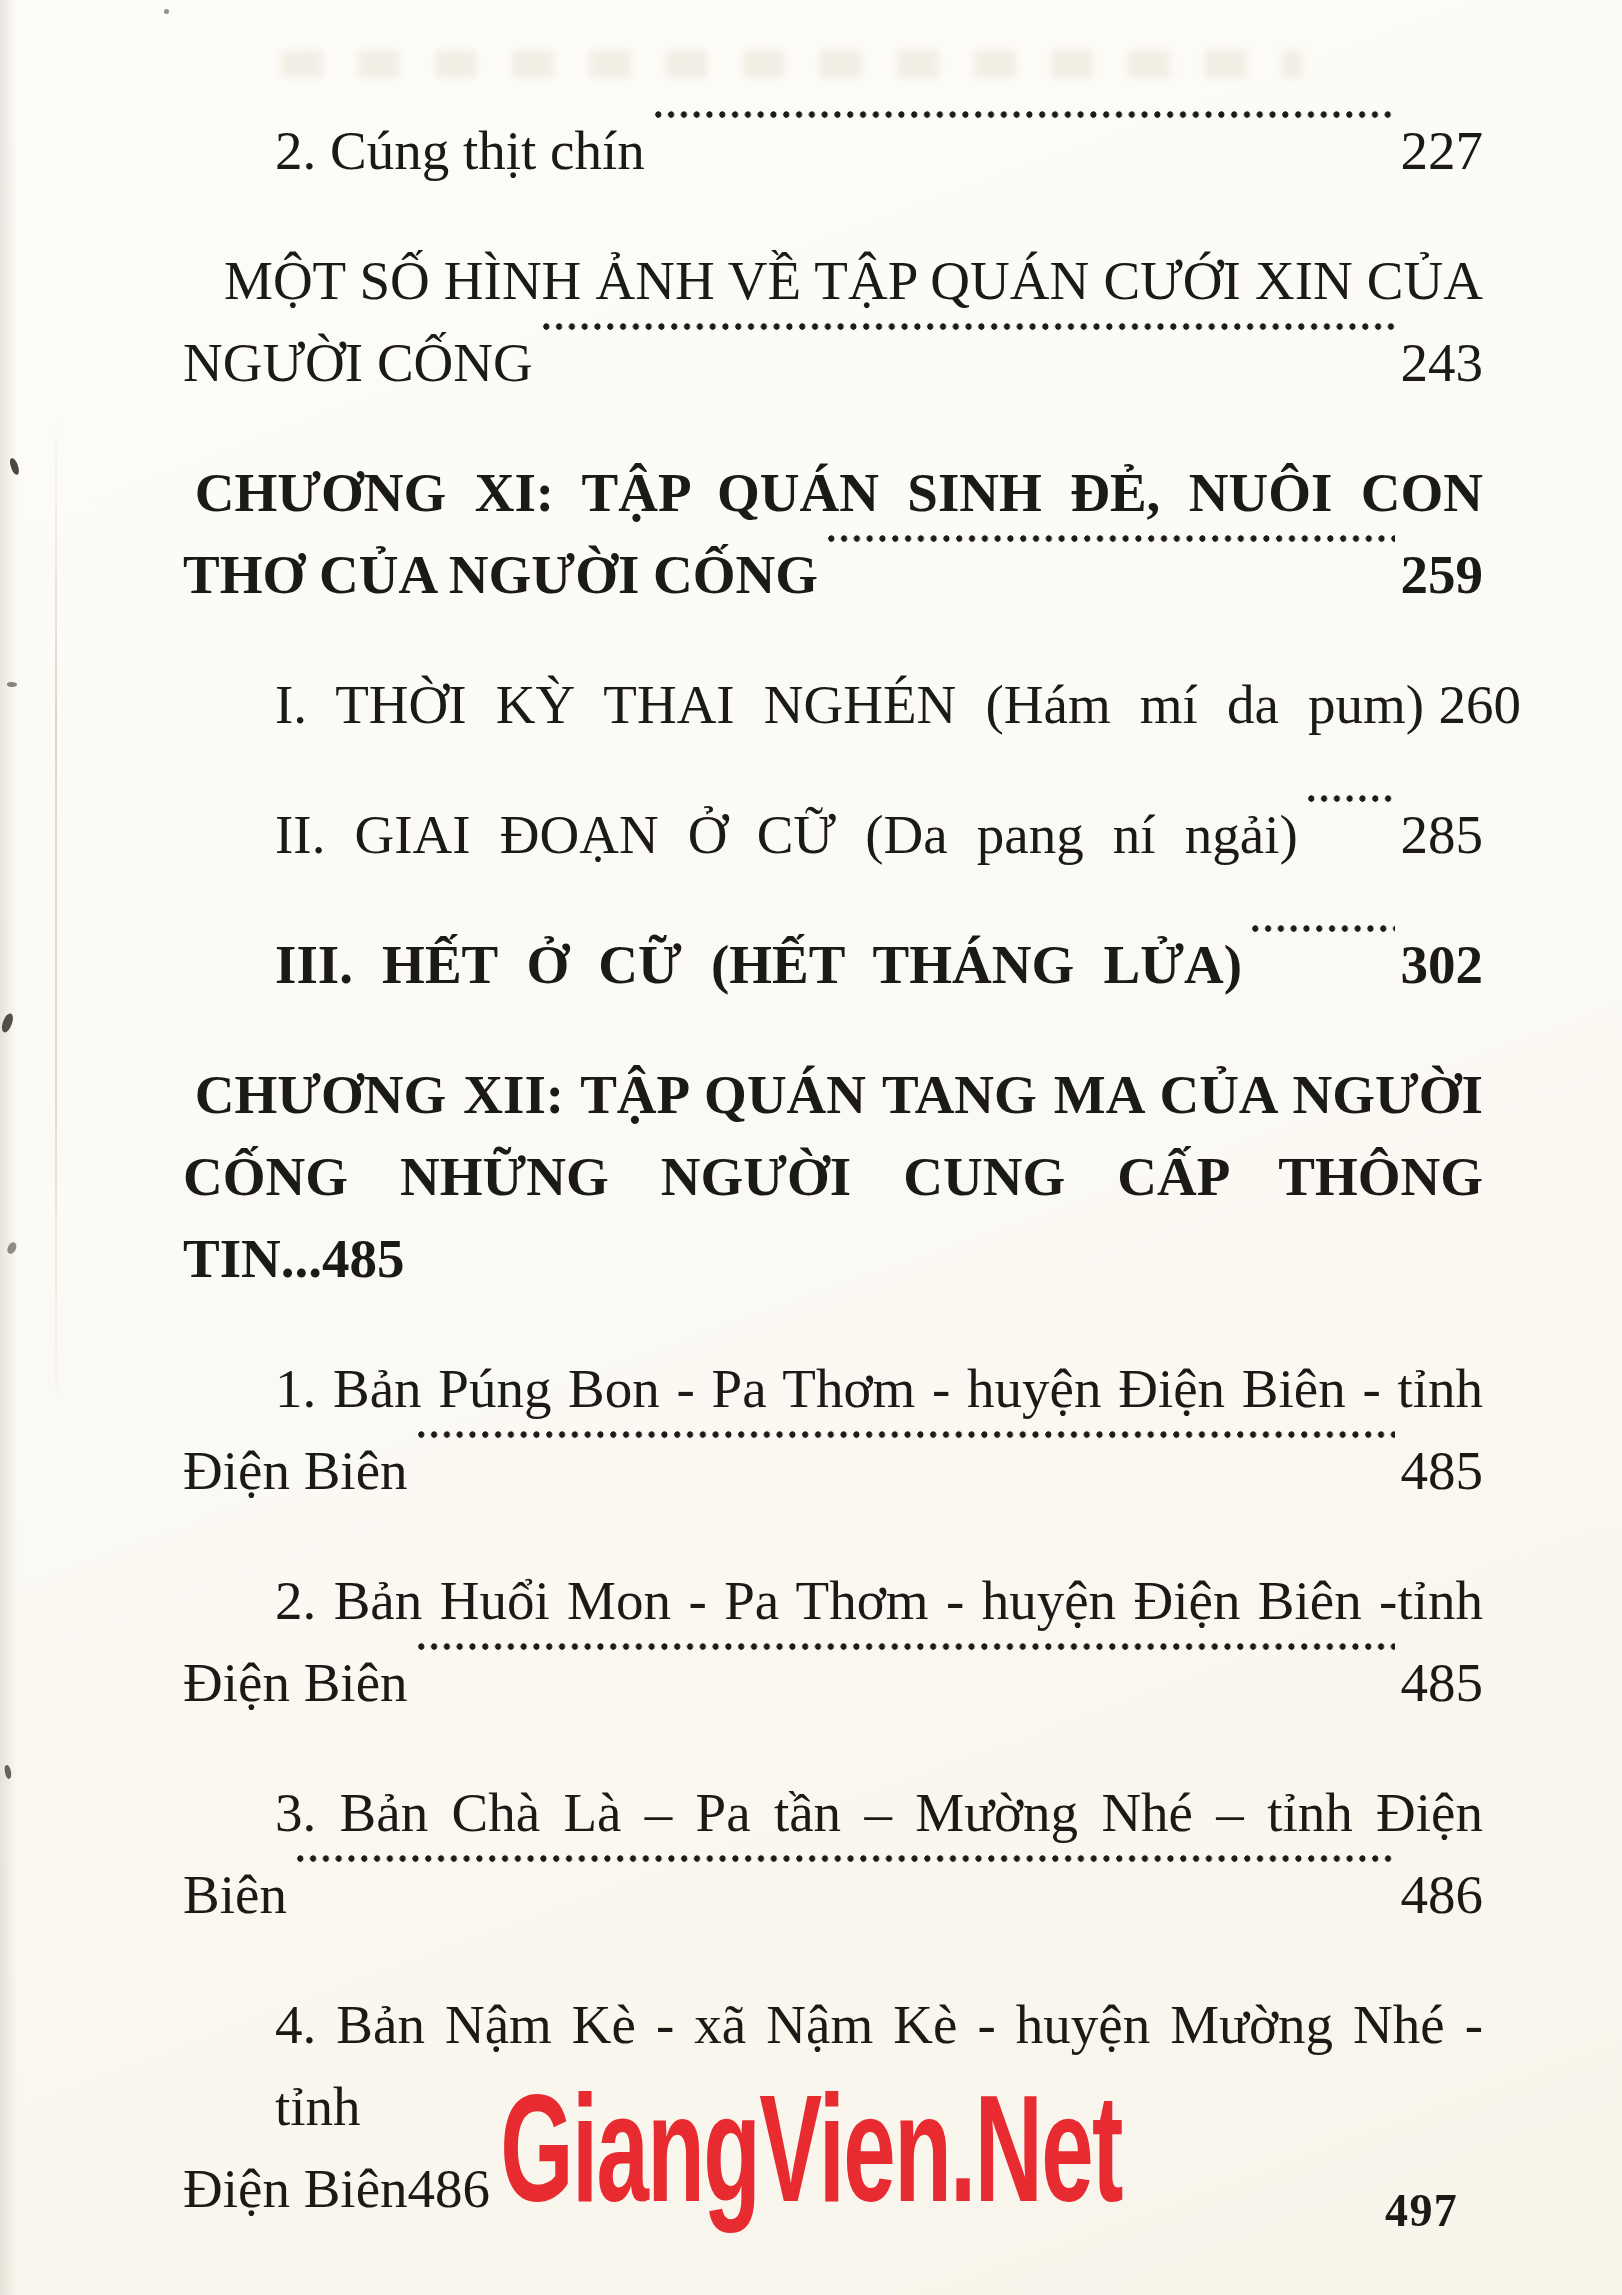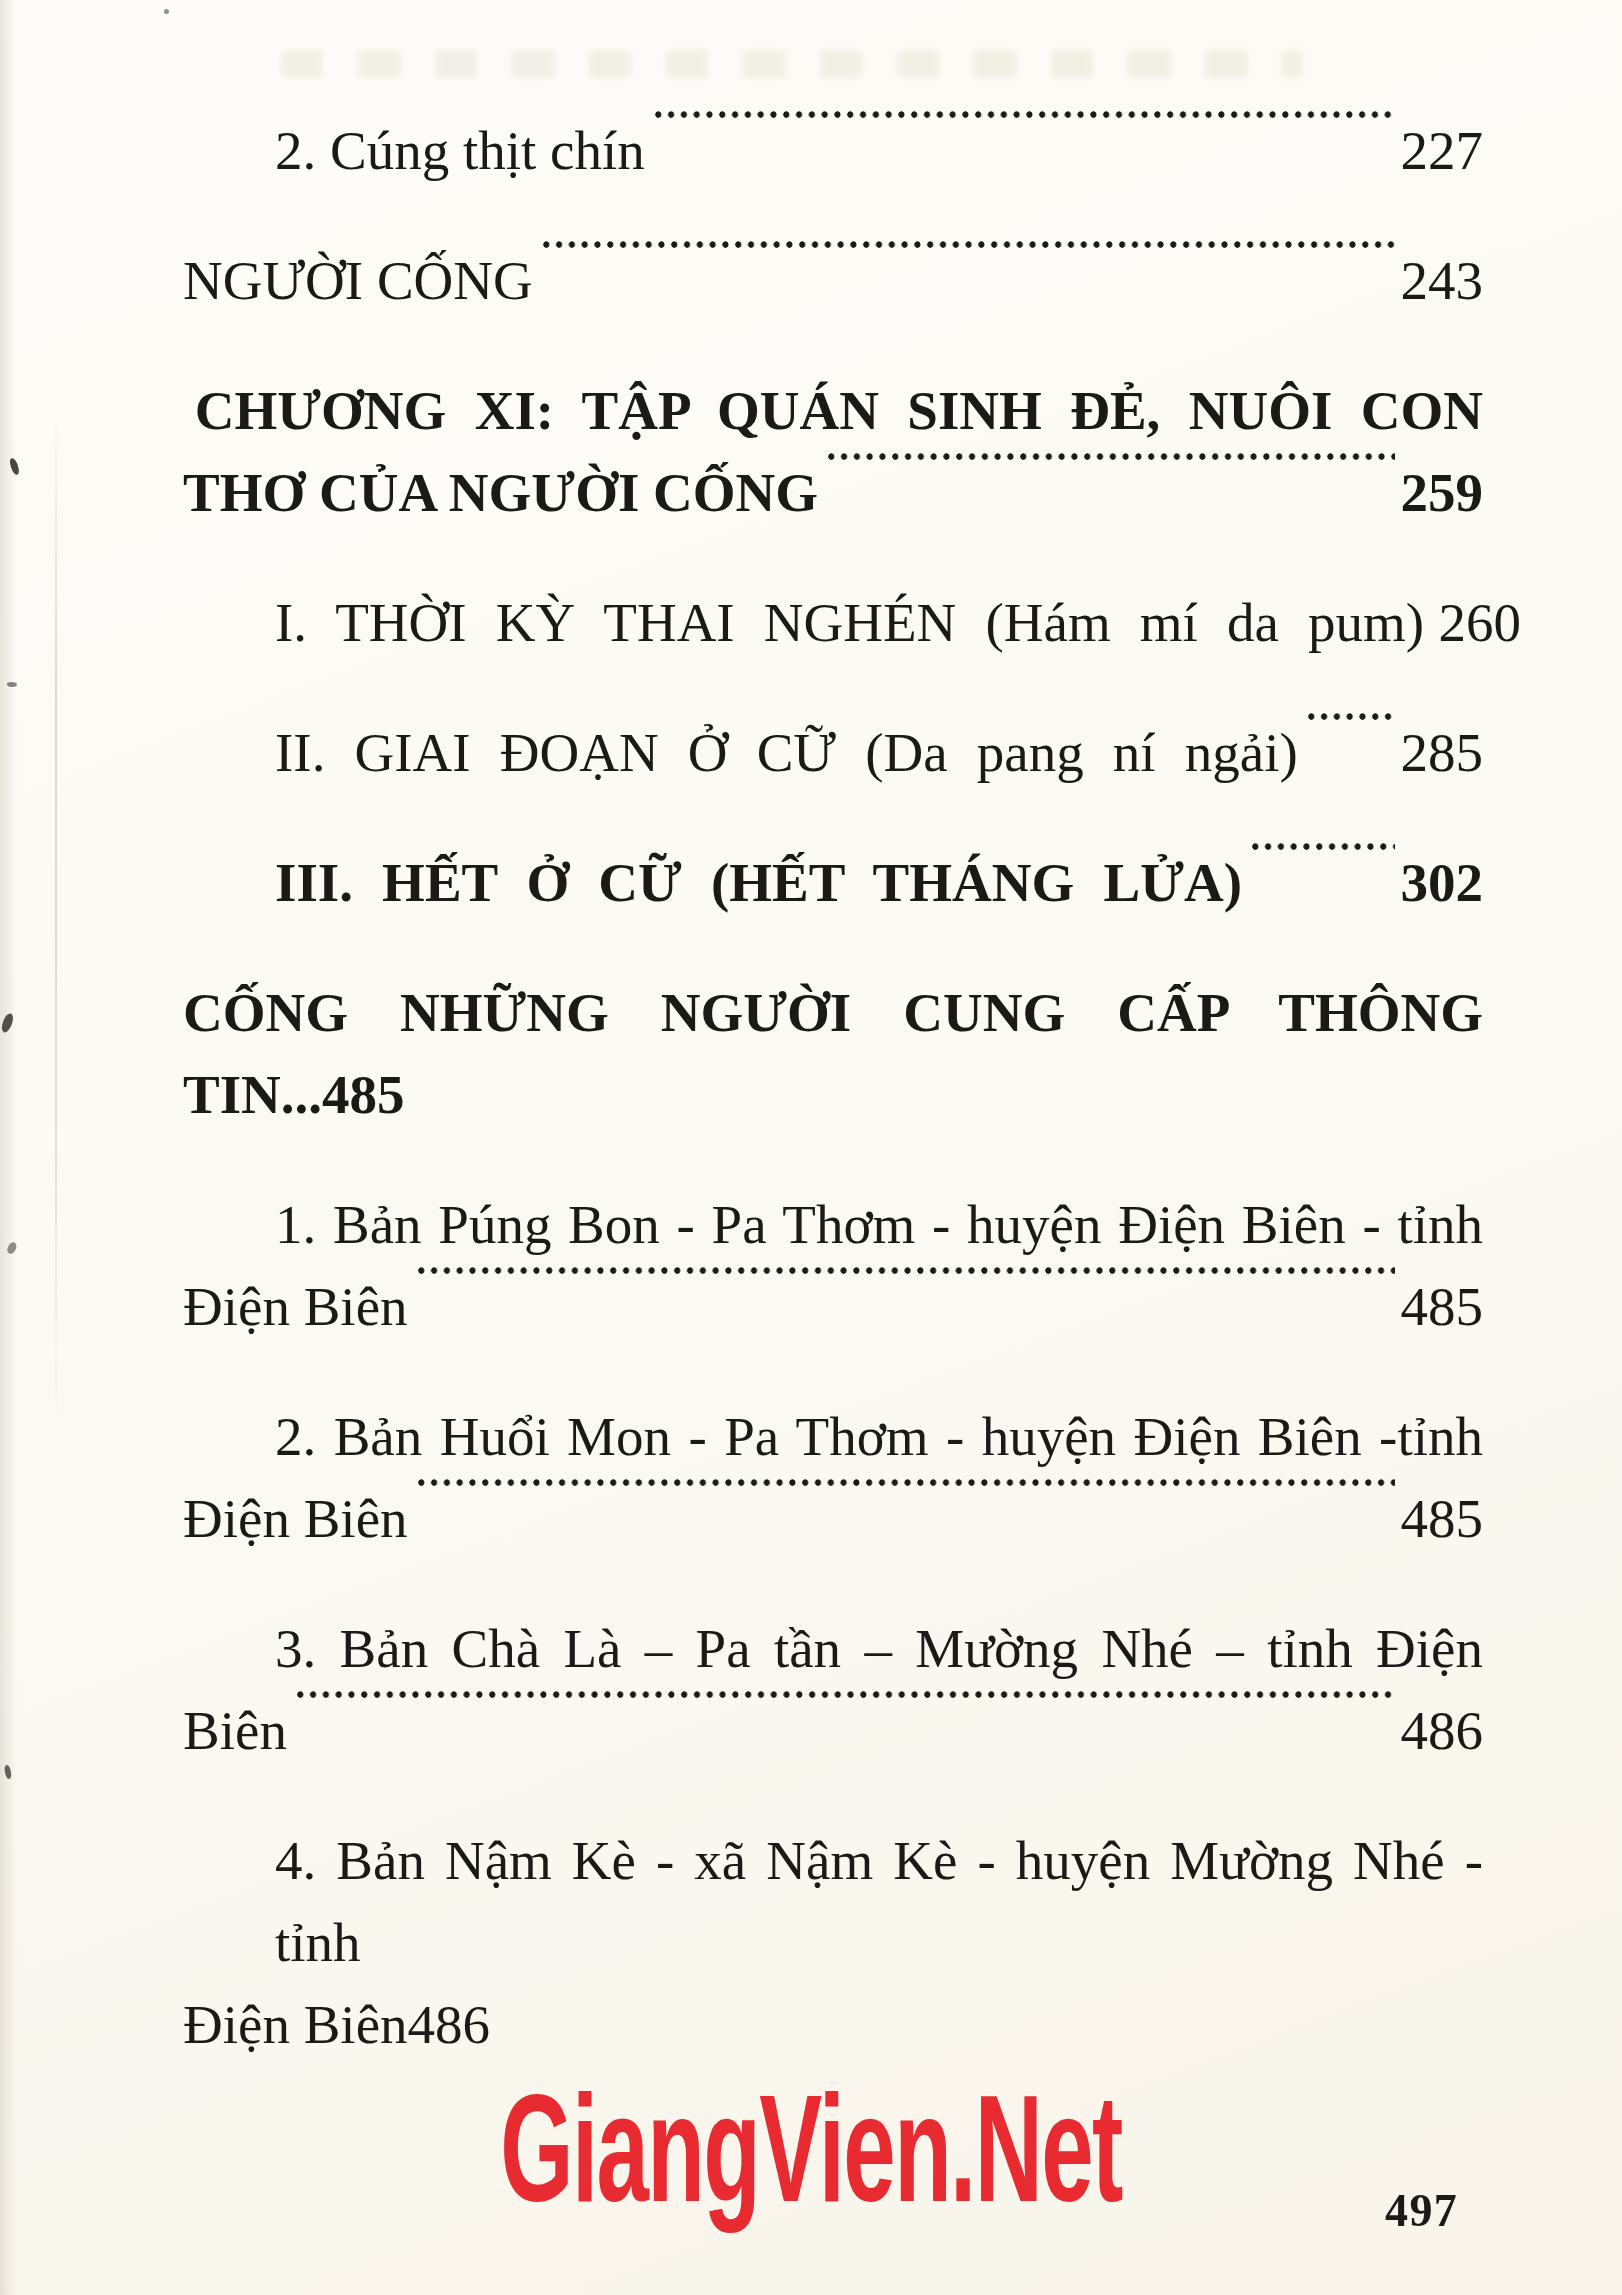--- a/index.html
+++ b/index.html
@@ -54,20 +54,21 @@
 
   <div id="toc" class="toc">
       <div class="entry">
         <div class="dline" style="padding-left: 92px;">
           <span class="txt">2. Cúng thịt chín</span>
           <span class="dots"></span>
           <span class="pg">227</span>
         </div>
       </div>
       <div class="entry">
+        <div class="jline" style="padding-left: 41px;">MỘT SỐ HÌNH ẢNH VỀ TẬP QUÁN CƯỚI XIN CỦA</div>
         <div class="dline">
           <span class="txt">NGƯỜI CỐNG</span>
           <span class="dots"></span>
           <span class="pg">243</span>
         </div>
       </div>
       <div class="entry bold">
         <div class="jline" style="padding-left: 11.8px;">CHƯƠNG XI: TẬP QUÁN SINH ĐẺ, NUÔI CON</div>
         <div class="dline">
           <span class="txt">THƠ CỦA NGƯỜI CỐNG</span>
@@ -90,20 +91,21 @@
         </div>
       </div>
       <div class="entry stretch">
         <div class="dline" style="padding-left: 92px; font-weight: bold;">
           <span class="txt">III. HẾT Ở CỮ (HẾT THÁNG LỬA)</span>
           <span class="dots"></span>
           <span class="pg">302</span>
         </div>
       </div>
       <div class="entry bold">
+        <div class="jline" style="padding-left: 11.8px;">CHƯƠNG XII: TẬP QUÁN TANG MA CỦA NGƯỜI</div>
         <div class="jline">CỐNG NHỮNG NGƯỜI CUNG CẤP THÔNG TIN...485</div>
       </div>
       <div class="entry">
         <div class="jline" style="padding-left: 92px;">1. Bản Púng Bon - Pa Thơm - huyện Điện Biên - tỉnh</div>
         <div class="dline">
           <span class="txt">Điện Biên</span>
           <span class="dots"></span>
           <span class="pg">485</span>
         </div>
       </div>

